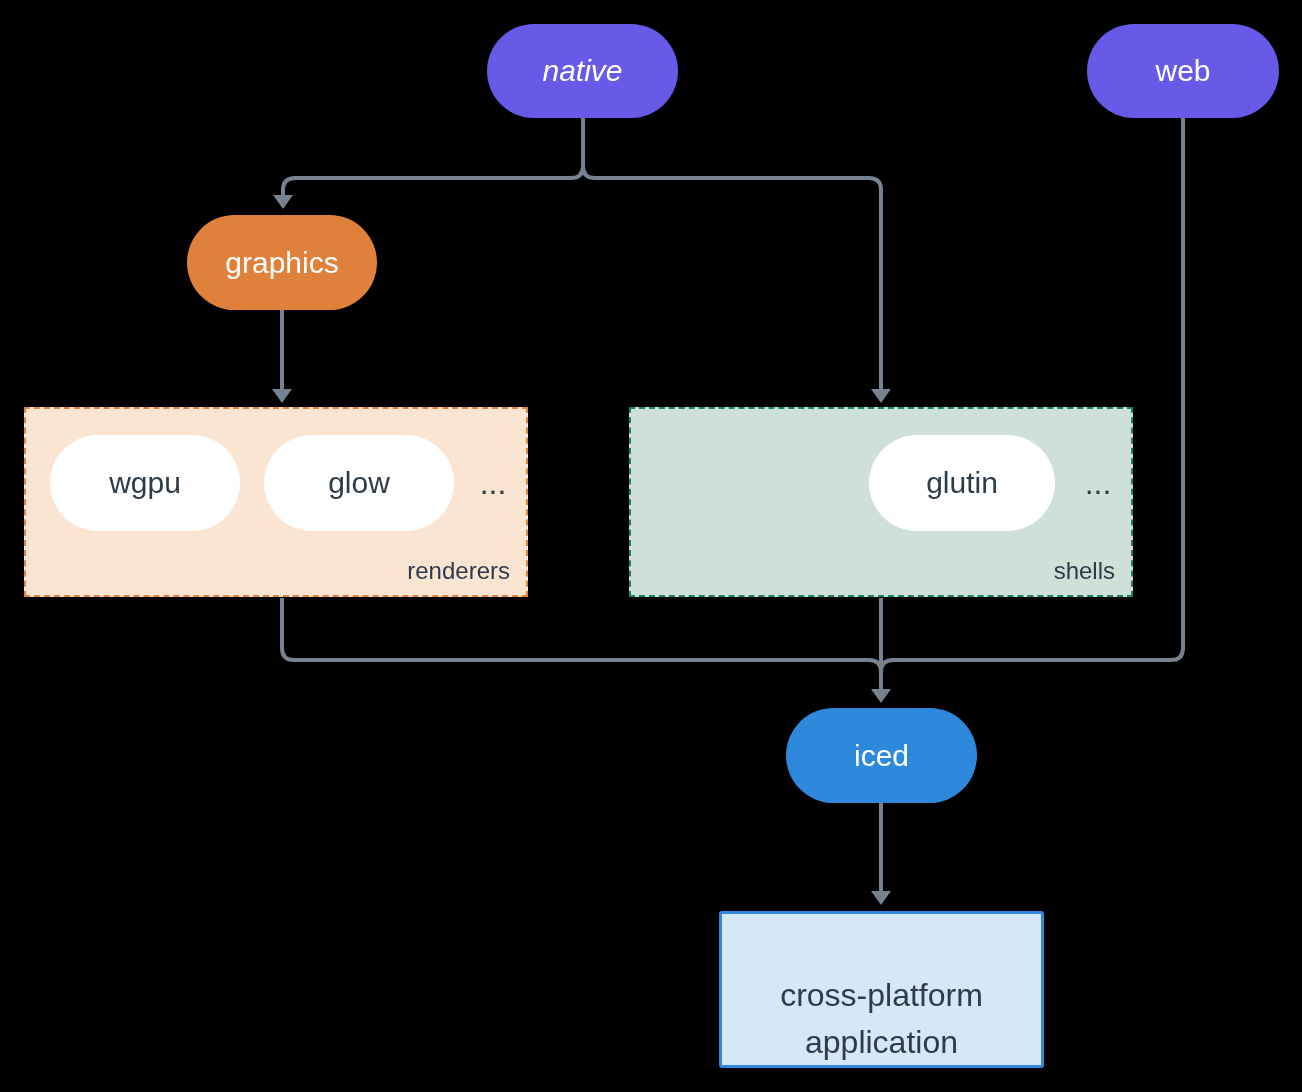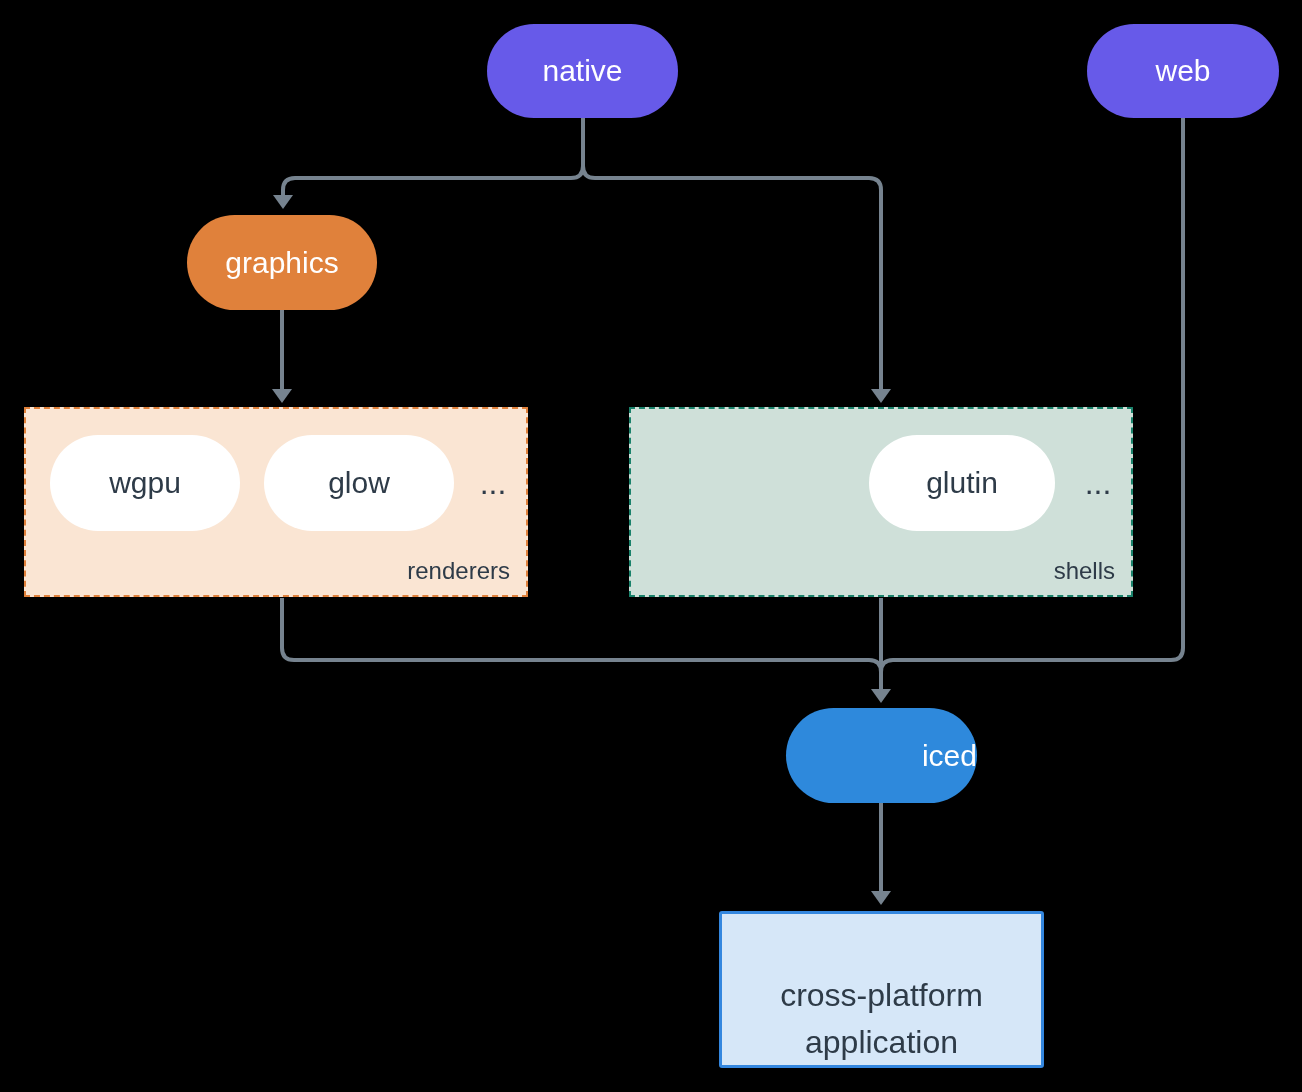--- a/index.html
+++ b/index.html
@@ -43,21 +43,21 @@
     position: absolute;
     display: flex;
     align-items: center;
     justify-content: center;
     border-radius: 60px;
     font-size: 30px;
     color: var(--pill-text);
   }
   .pill.purple { background: var(--purple); }
   .pill.orange { background: var(--orange); }
-  .pill.blue   { background: var(--blue); justify-content: flex-end; }
+  .pill.blue   { background: var(--blue); }
   .pill.white  { background: var(--pill-bg); color: var(--dark-text); justify-content: center; }
   .group {
     position: absolute;
     width: 504px;
     height: 190px;
   }
   .group.renderers { background: var(--renderers-bg); border: 2px dashed var(--renderers-border); }
   .group.shells    { background: var(--shells-bg);    border: 2px dashed var(--shells-border); }
   .group .more {
     position: absolute;
@@ -114,21 +114,21 @@
 
     <path class="edge" d="M1183 118 V648 Q1183 660 1171 660 H893 Q881 660 881 672"></path>
 
     <path class="edge" d="M881 598 V690"></path>
     <polygon class="arrowhead" points="871,689 891,689 881,703"></polygon>
 
     <path class="edge" d="M881 803 V892"></path>
     <polygon class="arrowhead" points="871,891 891,891 881,905"></polygon>
   </svg>
 
-  <div class="pill purple" style="left:487px; top:24px; width:191px; height:94px;">
+  <div class="pill purple" style="left:487px; top:24px; width:191px; height:94px;font-style:italic;">
     <span>native</span>
   </div>
 
   <div class="pill orange" style="left:187px; top:215px; width:190px; height:95px;">
     <span>graphics</span>
   </div>
 
   <div class="pill purple" style="left:1087px; top:24px; width:192px; height:94px;">
     <span>web</span>
   </div>

